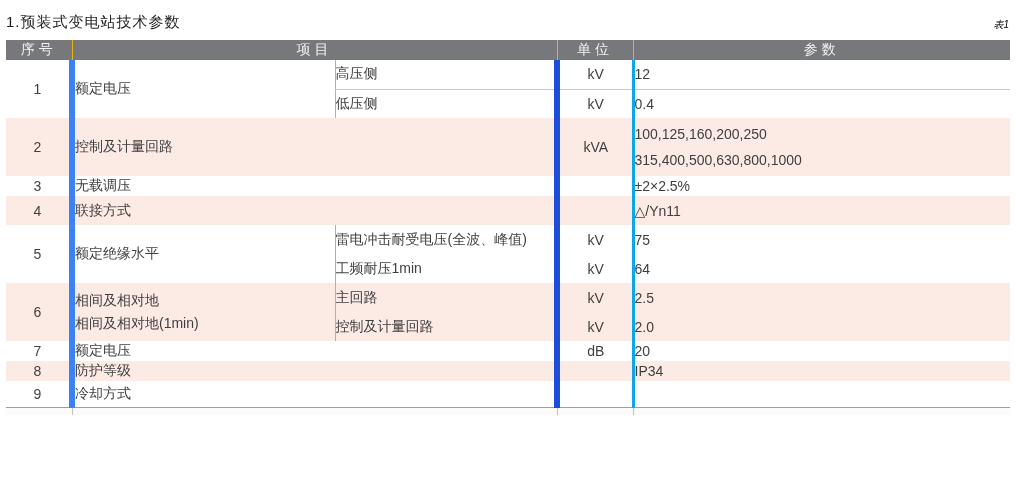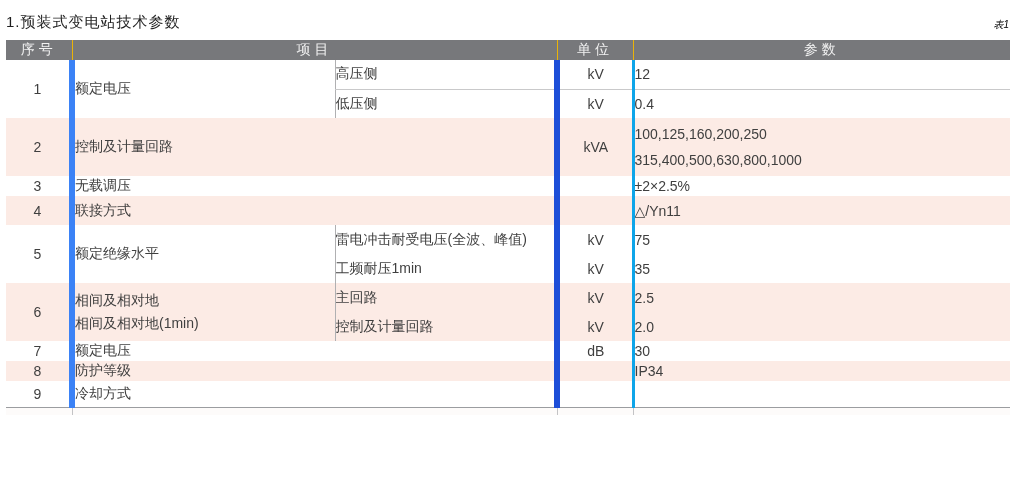--- a/index.html
+++ b/index.html
@@ -147,21 +147,21 @@
       <tr class="h29">
         <td class="c-no" rowspan="2">5</td>
         <td class="c-item" rowspan="2">额定绝缘水平</td>
         <td class="c-sub">雷电冲击耐受电压(全波、峰值)</td>
         <td class="c-unit">kV</td>
         <td class="c-param">75</td>
       </tr>
       <tr class="h29">
         <td class="c-sub">工频耐压1min</td>
         <td class="c-unit">kV</td>
-        <td class="c-param">35</td>
+        <td class="c-param">64</td>
       </tr>
 
       <tr class="h29 pink">
         <td class="c-no" rowspan="2">6</td>
         <td class="c-item two-line-item" rowspan="2">
           <span>相间及相对地</span>
           <span>相间及相对地(1min)</span>
         </td>
         <td class="c-sub">主回路</td>
         <td class="c-unit">kV</td>
@@ -170,21 +170,21 @@
       <tr class="h29 pink">
         <td class="c-sub">控制及计量回路</td>
         <td class="c-unit">kV</td>
         <td class="c-param">2.0</td>
       </tr>
 
       <tr class="h28">
         <td class="c-no">7</td>
         <td class="c-item" colspan="2">额定电压</td>
         <td class="c-unit">dB</td>
-        <td class="c-param">30</td>
+        <td class="c-param">20</td>
       </tr>
 
       <tr class="h28 pink">
         <td class="c-no">8</td>
         <td class="c-item" colspan="2">防护等级</td>
         <td class="c-unit"></td>
         <td class="c-param">IP34</td>
       </tr>
 
       <tr class="h26">

